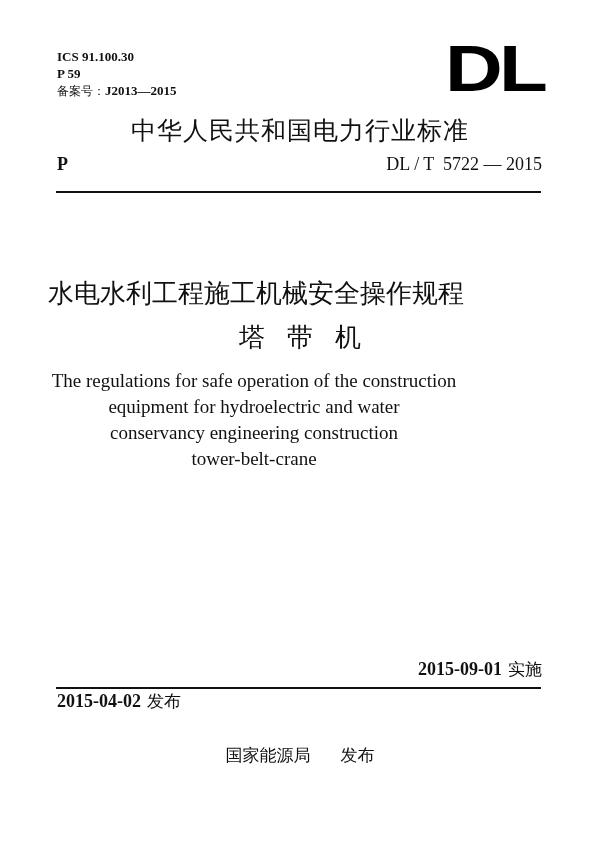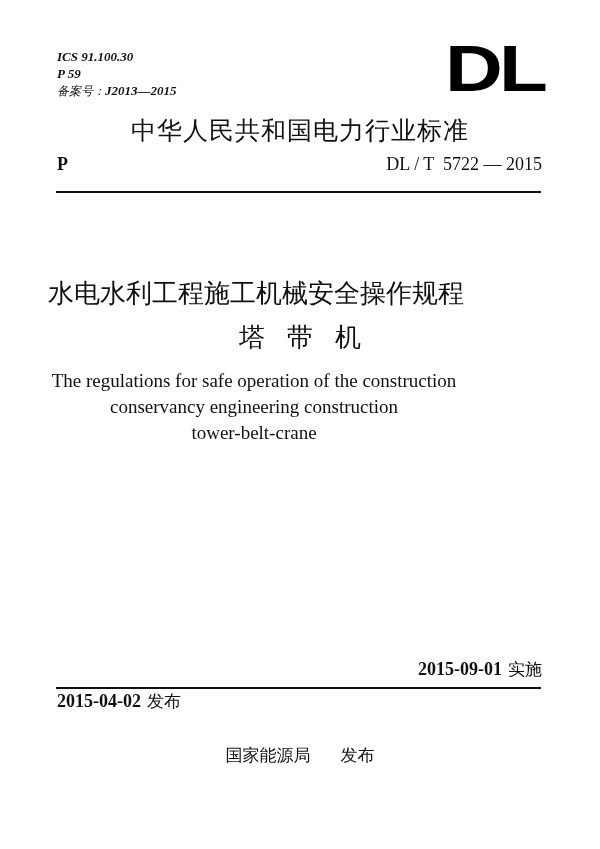--- a/index.html
+++ b/index.html
@@ -17,21 +17,21 @@
     }
     .abs { position: absolute; }
     .meta {
       left: 57px;
       top: 48px;
       font-family: "Liberation Serif", serif;
       font-weight: bold;
       font-size: 13px;
       line-height: 17px;
     }
-    .meta div { white-space: nowrap; font-style: italic; }
+    .meta div { white-space: nowrap; }
     .meta .cn { font-family: "DejaVu Sans", sans-serif; font-weight: normal; font-size: 12px; }
     .logo {
       left: 445px;
       top: 40px;
       width: 98px;
       height: 58px;
       font-family: "Liberation Sans", sans-serif;
       font-weight: 900;
       font-size: 64px;
       line-height: 58px;
@@ -147,20 +147,21 @@
 <div class="abs cat-p">P</div>
 <div class="abs std-no">DL / T  5722 — 2015</div>
 
 <div class="abs rule" style="top:191px;"></div>
 
 <div class="abs title-cn">水电水利工程施工机械安全操作规程</div>
 <div class="abs subtitle-cn">塔带机</div>
 
 <div class="abs title-en">
   <div>The regulations for safe operation of the construction</div>
+  <div>equipment for hydroelectric and water</div>
   <div>conservancy engineering construction</div>
   <div>tower-belt-crane</div>
 </div>
 
 <div class="abs date-pub"><span>2015-04-02</span><span class="cn">发布</span></div>
 <div class="abs date-impl"><span>2015-09-01</span><span class="cn">实施</span></div>
 
 <div class="abs rule" style="top:687px;"></div>
 
 <div class="abs publisher"><span>国家能源局</span><span class="gap"></span><span>发布</span></div>

